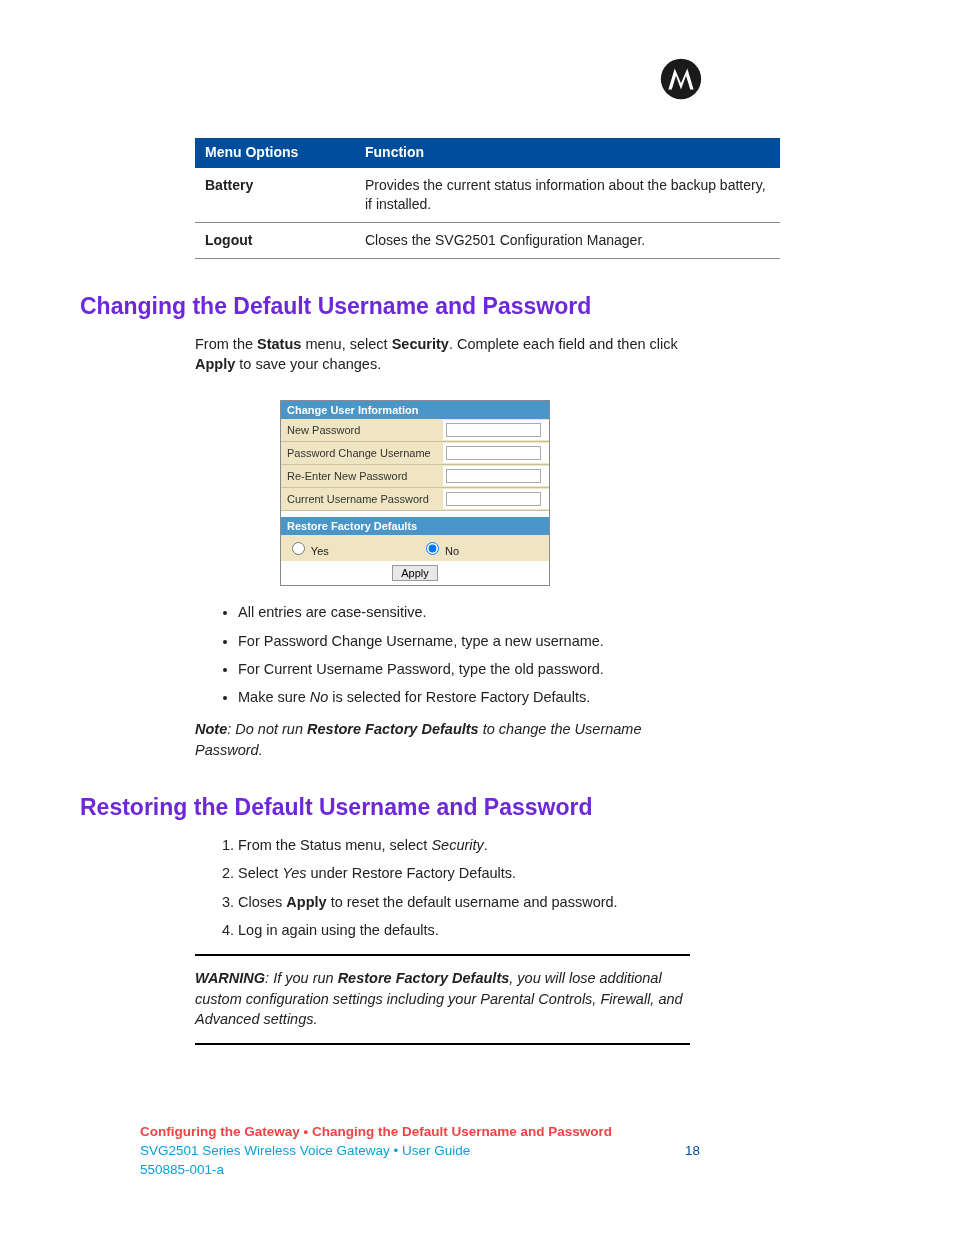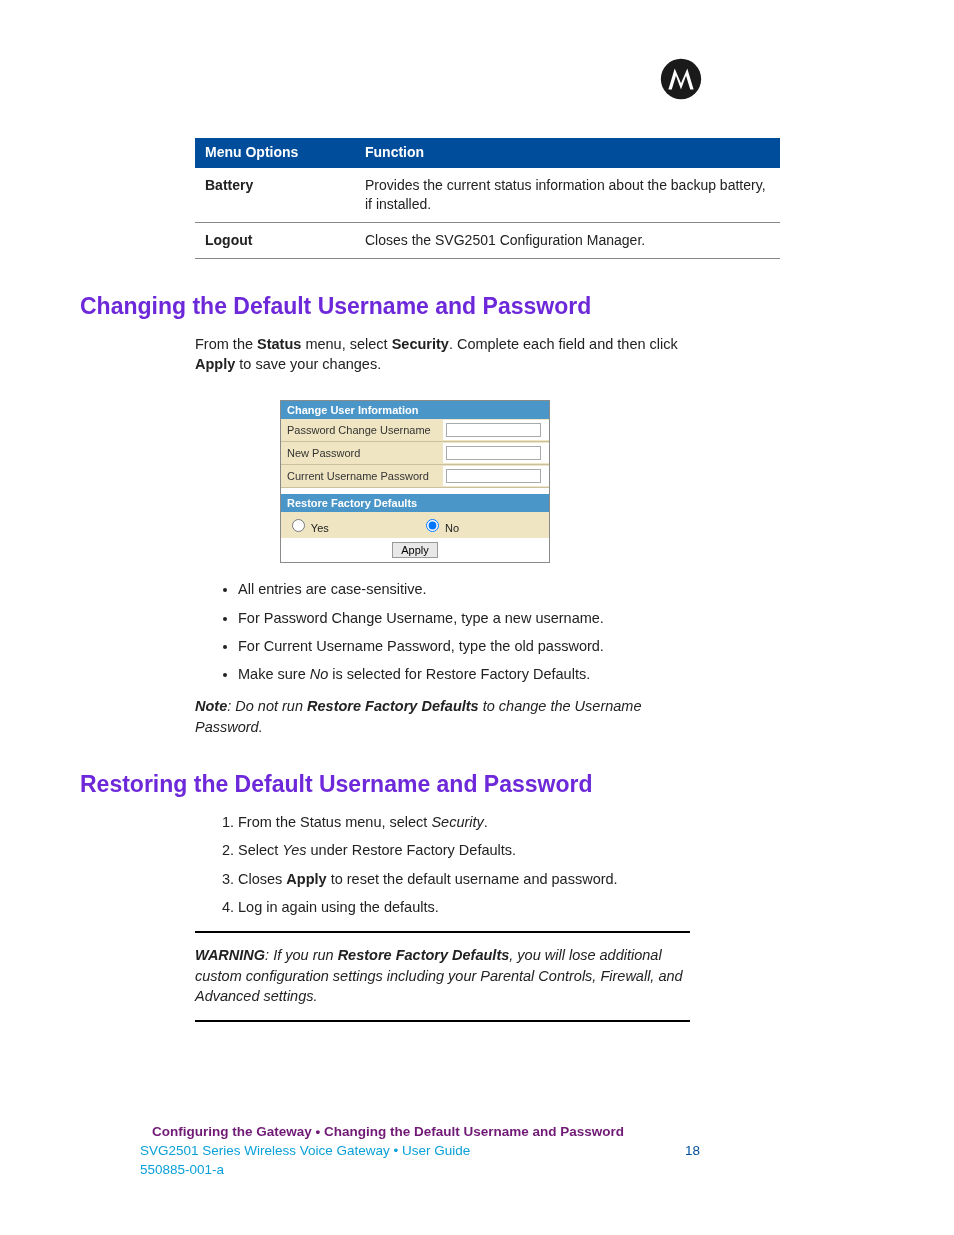--- a/index.html
+++ b/index.html
@@ -144,24 +144,23 @@
     line-height: 1.4;
   }
   .footer {
     position: absolute;
     left: 140px;
     right: 80px;
     bottom: 58px;
     font-size: 13.5px;
   }
   .footer .bc {
-    color: #701a75;
+    color: #ef4444;
     font-weight: bold;
     margin-bottom: 4px;
-    margin-left: 12px;
   }
   .footer .line2 {
     color: #0aa0d8;
     display: flex;
     justify-content: space-between;
   }
   .footer .pn { color: #004e9b; font-weight: normal; }
   .footer .doc { color: #0aa0d8; margin-top: 4px; }
   b { font-weight: bold; }
   i { font-style: italic; }
@@ -199,25 +198,29 @@
 
     <h2>Changing the Default Username and Password</h2>
 
     <p class="body">
       <span>From the </span><b>Status</b><span> menu, select </span><b>Security</b><span>. Complete each field and then click </span><b>Apply</b><span> to save your changes.</span>
     </p>
 
     <div class="form-box">
       <div class="fb-head">Change User Information</div>
       <div class="fb-row">
+        <div class="fb-label">New Password</div>
+        <div class="fb-input"><input type="password" style=""></div>
+      </div>
+      <div class="fb-row">
         <div class="fb-label">Password Change Username</div>
         <div class="fb-input"><input type="text" style=""></div>
       </div>
       <div class="fb-row">
-        <div class="fb-label">New Password</div>
+        <div class="fb-label">Re-Enter New Password</div>
         <div class="fb-input"><input type="password" style=""></div>
       </div>
       <div class="fb-row">
         <div class="fb-label">Current Username Password</div>
         <div class="fb-input"><input type="password" style=""></div>
       </div>
       <div style="height:6px;background:#fff"></div>
       <div class="fb-head">Restore Factory Defaults</div>
       <div class="fb-radio-row">
         <div class="fb-radio-cell">

